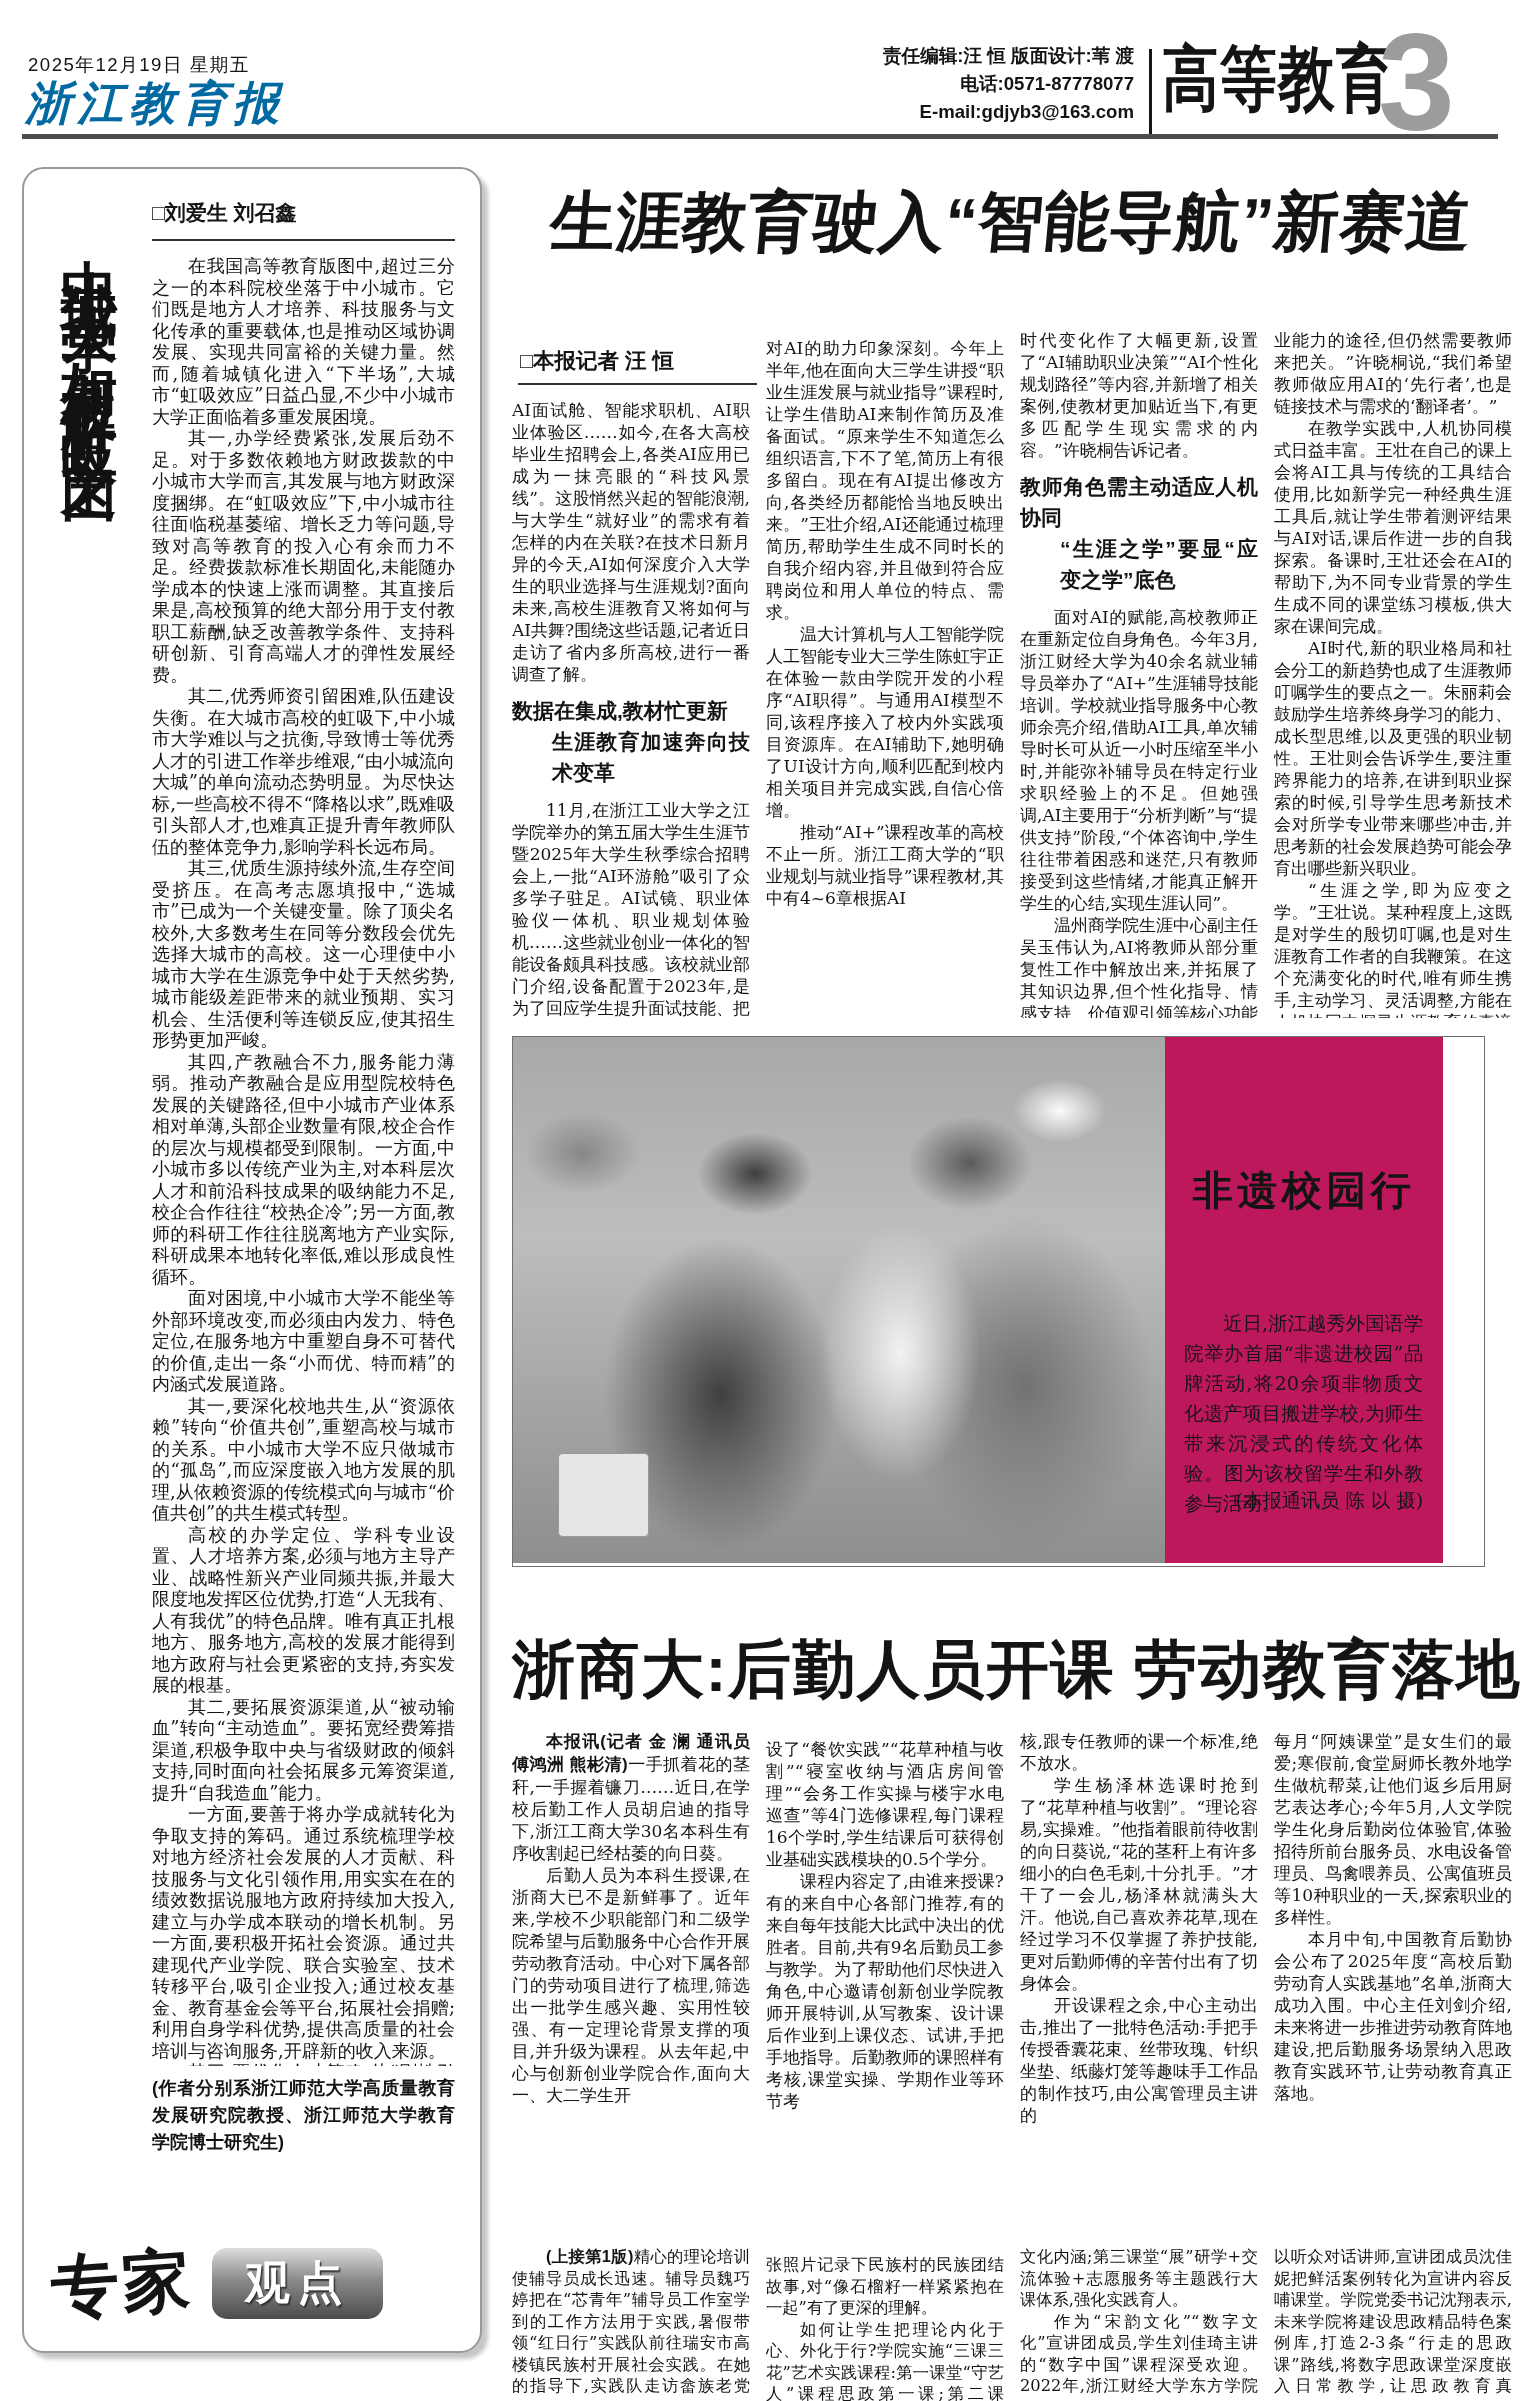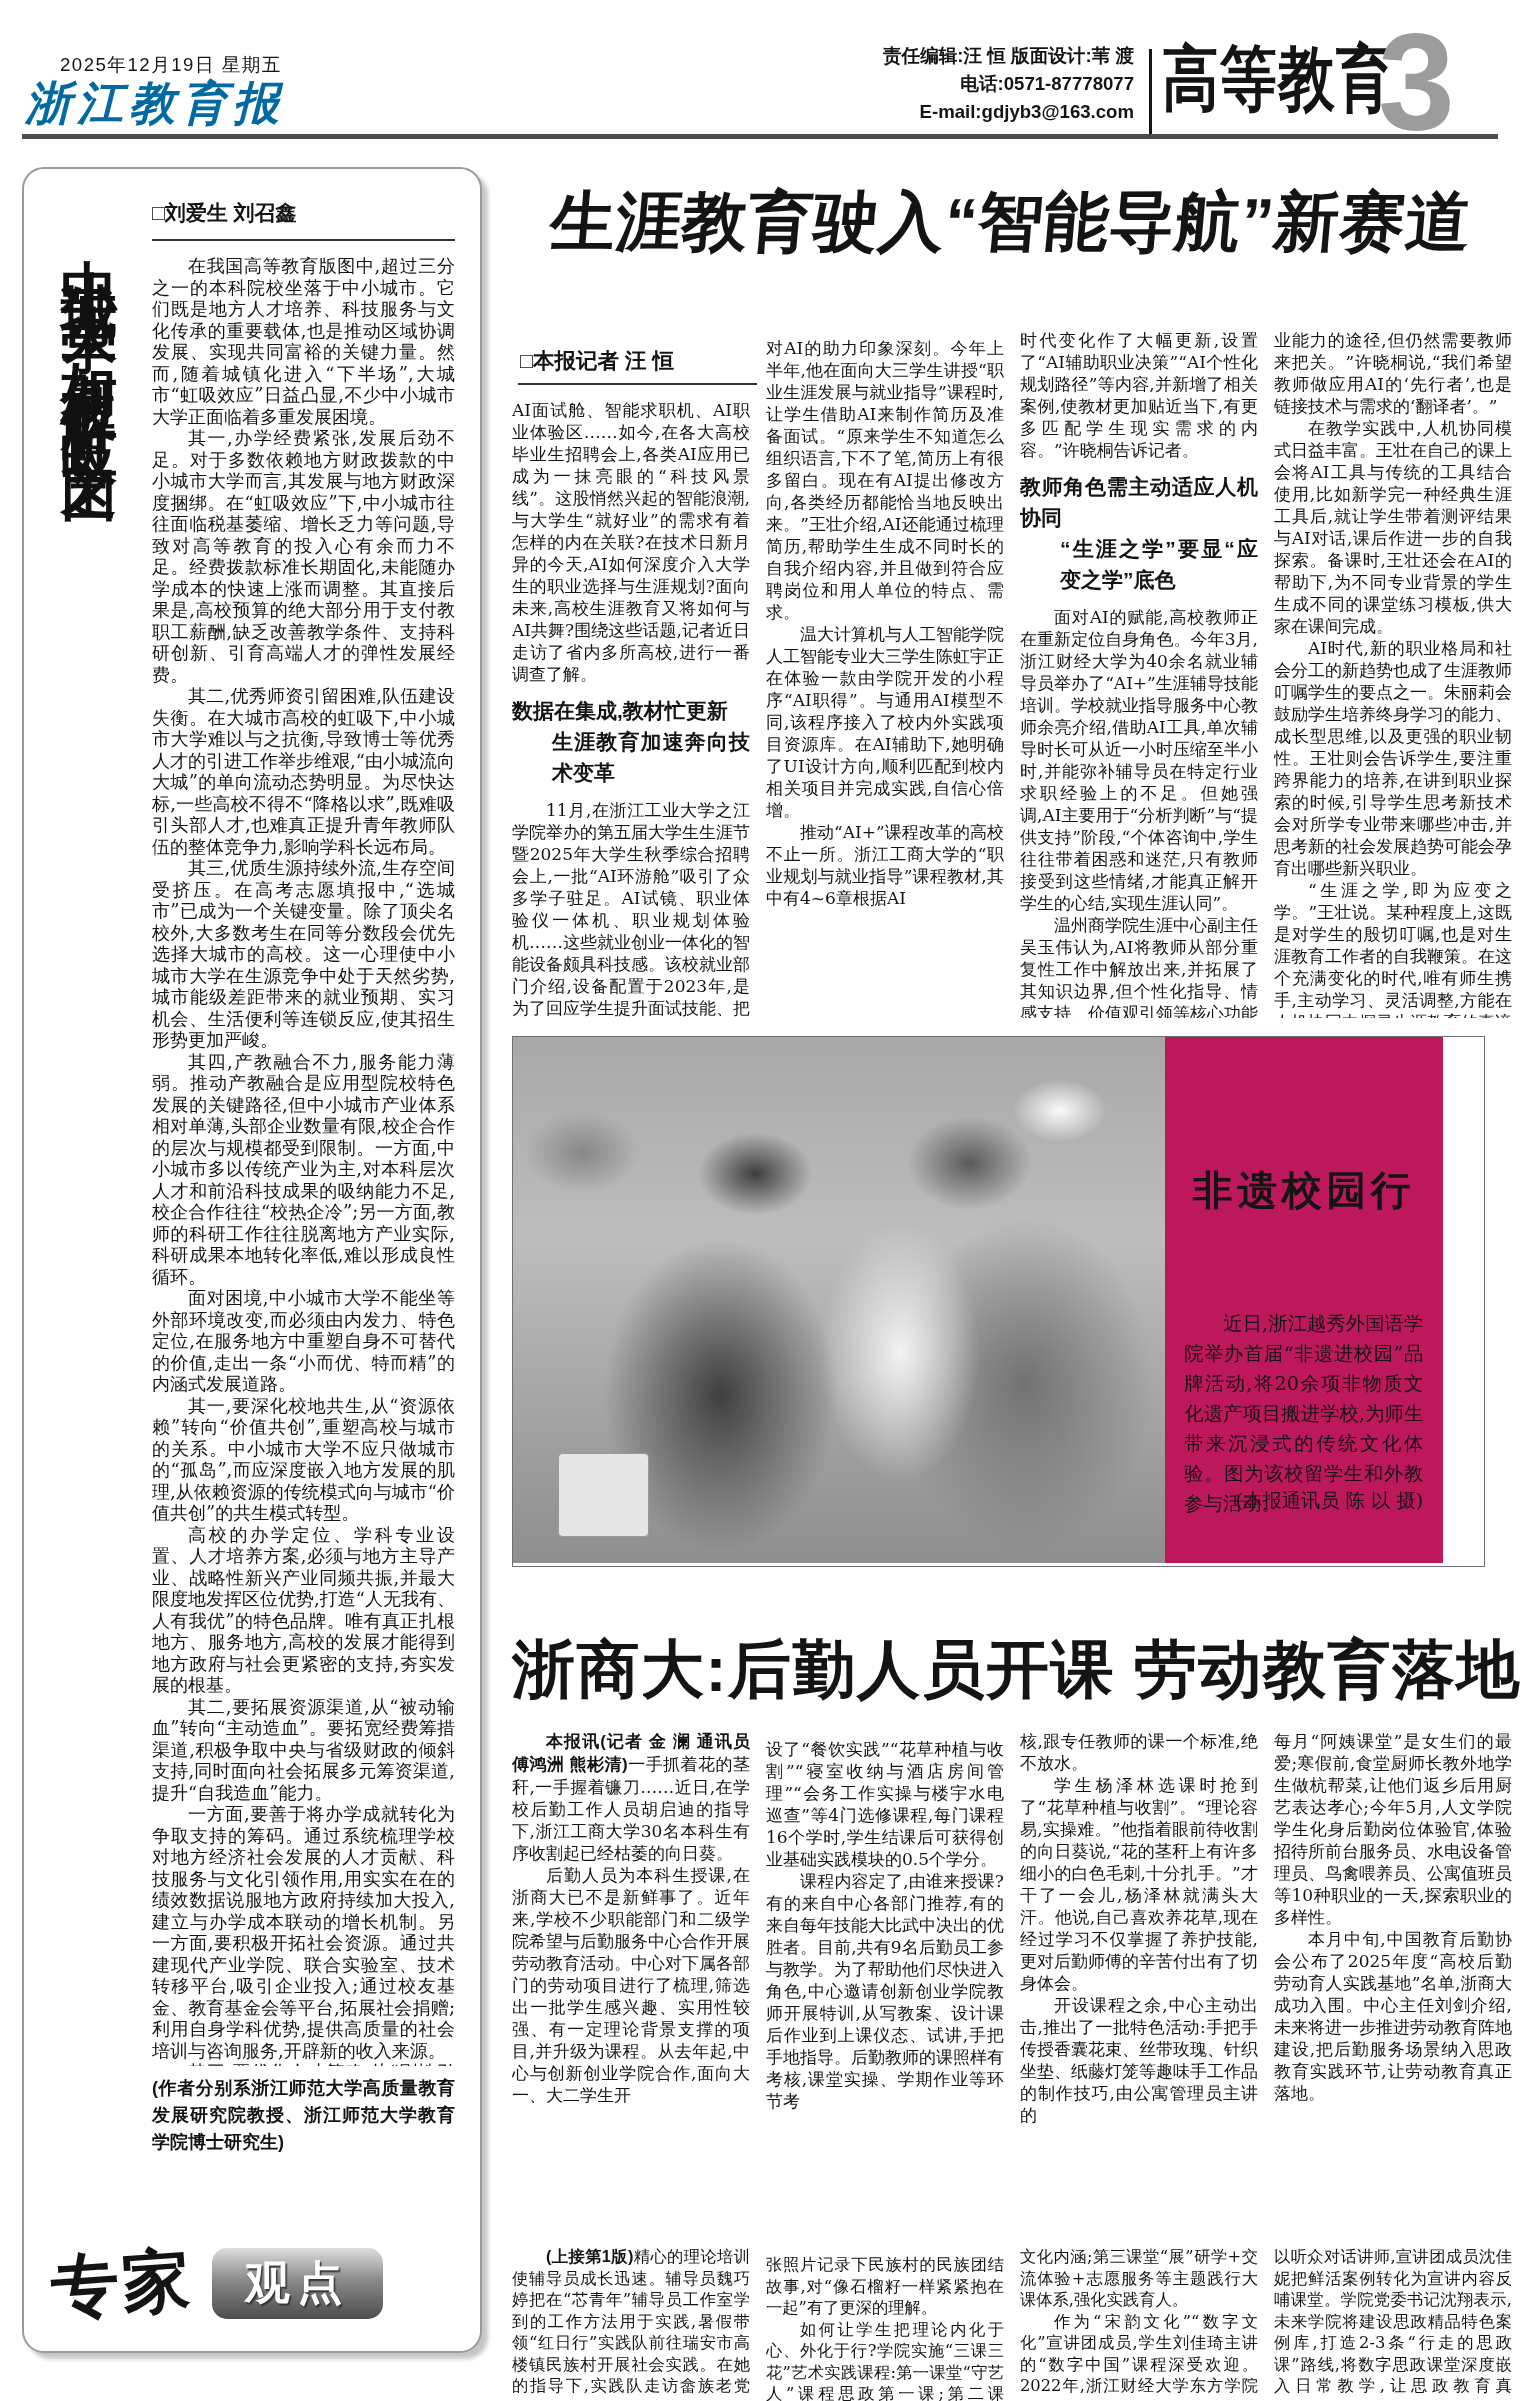--- a/index.html
+++ b/index.html
@@ -1,21 +1,21 @@
 <!DOCTYPE html>
 <html style="font-size:12px"><head>
 <meta charset="utf-8">
 <style>
   html,body{margin:0;padding:0;background:#e9e9e9;}
   .page{position:relative;width:1520px;height:2401px;background:#fff;margin:0 auto;
         font-family:"Liberation Sans",sans-serif;color:#141414;overflow:hidden;}
   .abs{position:absolute;}
 
   
-  .date{left:28px;top:52px;font-size:18.6px;letter-spacing:1.5px;margin-left:32px;}
+  .date{left:28px;top:52px;font-size:18.6px;letter-spacing:1.5px;}
   .masthead{left:25px;top:73px;font-family:"DejaVu Serif",serif;font-style:italic;
             font-weight:bold;font-size:46px;letter-spacing:6px;color:#0369a1;}
   .editor-info{left:772px;top:42px;width:362px;text-align:right;font-size:18.6px;
                font-weight:bold;line-height:28px;}
   .vrule{left:1149px;top:49px;width:3px;height:86px;background:#161616;}
   .section-title{left:1162px;top:33px;font-size:71px;font-weight:900;line-height:1.3;
                  letter-spacing:1.5px;transform:scaleX(0.80);transform-origin:left center;
                  white-space:nowrap;}
   .page-num{left:1378px;top:12px;font-size:138px;line-height:1;font-weight:bold;color:#9c9c9c;}
   .top-rule{left:22px;top:134px;width:1476px;height:5.2px;background:#4d4d4d;}

